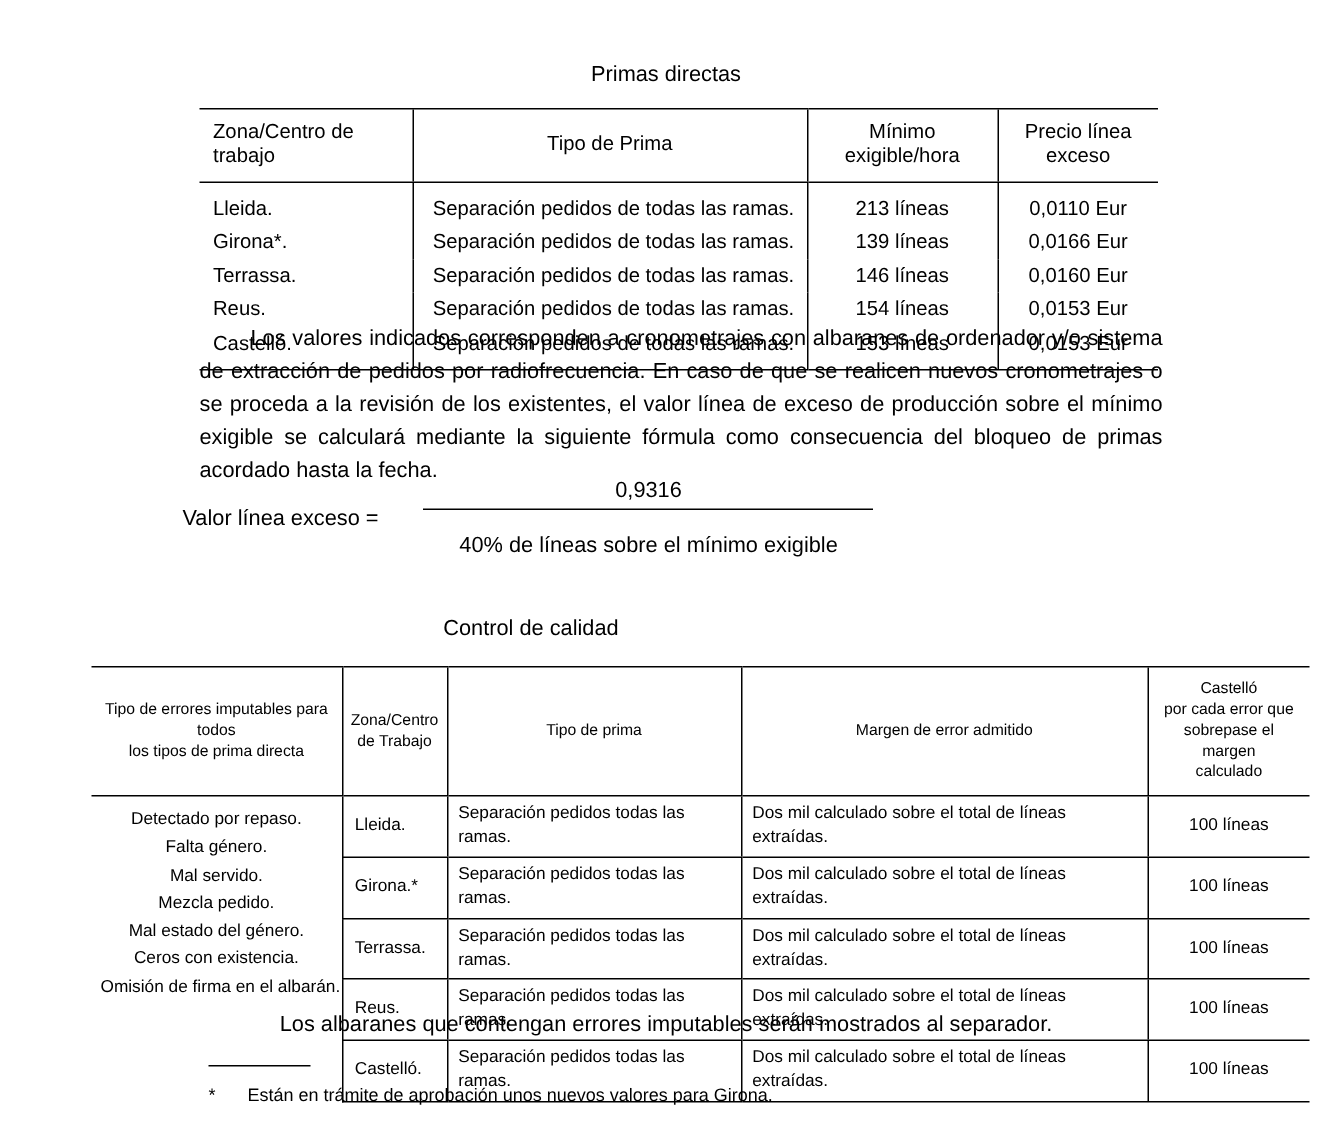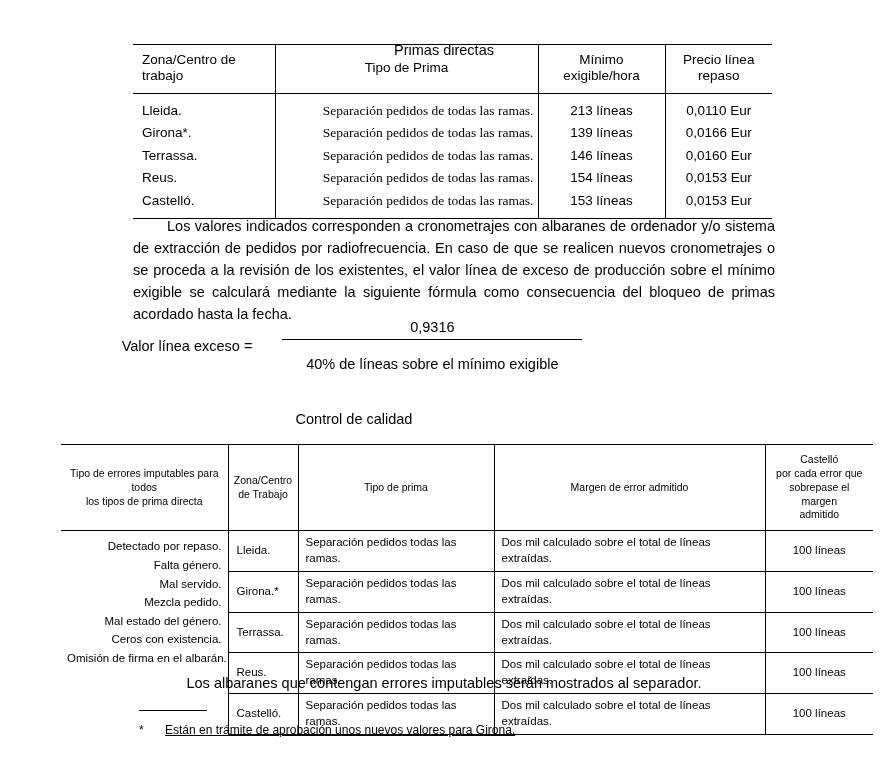--- a/index.html
+++ b/index.html
@@ -58,20 +58,21 @@
     table-layout: fixed;
   }
   table.doc-table td,
   table.doc-table th {
     font-weight: normal;
     vertical-align: middle;
   }
 
   #table-primas {
     font-size: 13.5px;
+    margin-top: 28px;
   }
   #table-primas thead tr.head-row th {
     border-top: 1.3px solid #000;
     border-bottom: 1.3px solid #000;
     padding: 7px 4px 9px 4px;
     text-align: center;
     line-height: 1.18;
   }
   #table-primas thead tr.head-row th.col-zona {
     text-align: left;
@@ -84,23 +85,22 @@
   #table-primas tbody td {
     padding: 1px 4px;
     line-height: 1.52;
     text-align: center;
   }
   #table-primas tbody td.col-zona {
     text-align: left;
     padding-left: 9px;
   }
   #table-primas tbody td.col-tipo {
-    text-align: right;
+    text-align: center;
     padding-left: 9px;
-    font-family: Liberation Serif, serif;
   }
   #table-primas tbody tr:first-child td {
     padding-top: 7px;
   }
   #table-primas tbody tr:last-child td {
     padding-bottom: 7px;
     border-bottom: 1.3px solid #000;
   }
 
   
@@ -179,21 +179,21 @@
     border-left: 1.3px solid #000;
   }
   #table-control tbody td {
     padding: 4px 6px;
     line-height: 1.38;
     text-align: center;
     vertical-align: middle;
     font-size: 11px;
   }
   #table-control tbody td.col-errors {
-    text-align: right;
+    text-align: center;
     vertical-align: top;
     padding-left: 6px;
     padding-top: 6px;
     line-height: 1.62;
     font-size: 11.5px;
   }
   #table-control tbody td.col-zonacentro {
     text-align: left;
     padding-left: 8px;
     font-size: 11.5px;
@@ -248,21 +248,20 @@
     font-size: 12px;
     line-height: 1.4;
     display: flex;
   }
   #footnote .marker {
     width: 26px;
     flex: 0 0 26px;
   }
   #footnote .fn-text {
     flex: 1 1 auto;
-    text-decoration: underline;
   }
 </style>
 </head>
 <body>
 
 <div class="page">
 
   <div class="section-title" id="title-primas">Primas directas</div>
 
   <div id="table-primas-wrap">
@@ -273,21 +272,21 @@
         <col style="width:127px">
         <col style="width:107px">
       </colgroup>
       <thead>
         <tr class="head-row">
           <th class="col-zona">Zona/Centro de trabajo</th>
           <th class="sep">Tipo de Prima</th>
           <th class="sep">Mínimo exigible/hora</th>
           <th class="sep">
             <span>Precio línea</span><br>
-            <span>repaso</span>
+            <span>exceso</span>
           </th>
         </tr>
       </thead>
       <tbody>
         <tr>
           <td class="col-zona">Lleida.</td>
           <td class="col-tipo sep">Separación pedidos de todas las ramas.</td>
           <td class="sep">213 líneas</td>
           <td class="sep">0,0110 Eur</td>
         </tr>
@@ -350,21 +349,21 @@
           <th class="sep">
             <span>Zona/Centro</span><br>
             <span>de Trabajo</span>
           </th>
           <th class="sep">Tipo de prima</th>
           <th class="sep">Margen de error admitido</th>
           <th class="sep">
             <span>Castelló</span><br>
             <span>por cada error que</span><br>
             <span>sobrepase el margen</span><br>
-            <span>admitido</span>
+            <span>calculado</span>
           </th>
         </tr>
       </thead>
       <tbody>
         <tr>
           <td class="col-errors" rowspan="5">
             <span class="err-line">Detectado por repaso.</span>
             <span class="err-line">Falta género.</span>
             <span class="err-line">Mal servido.</span>
             <span class="err-line">Mezcla pedido.</span>

